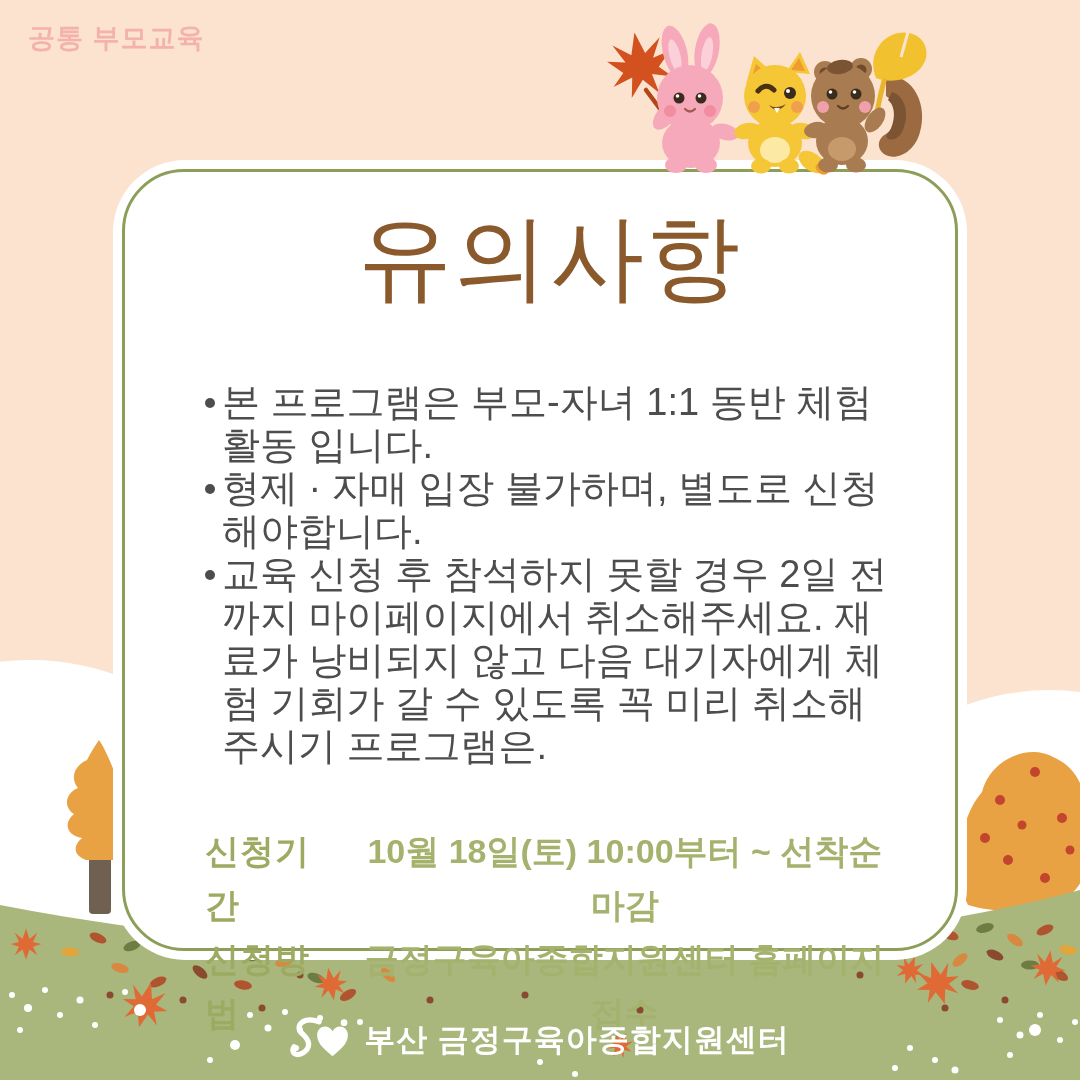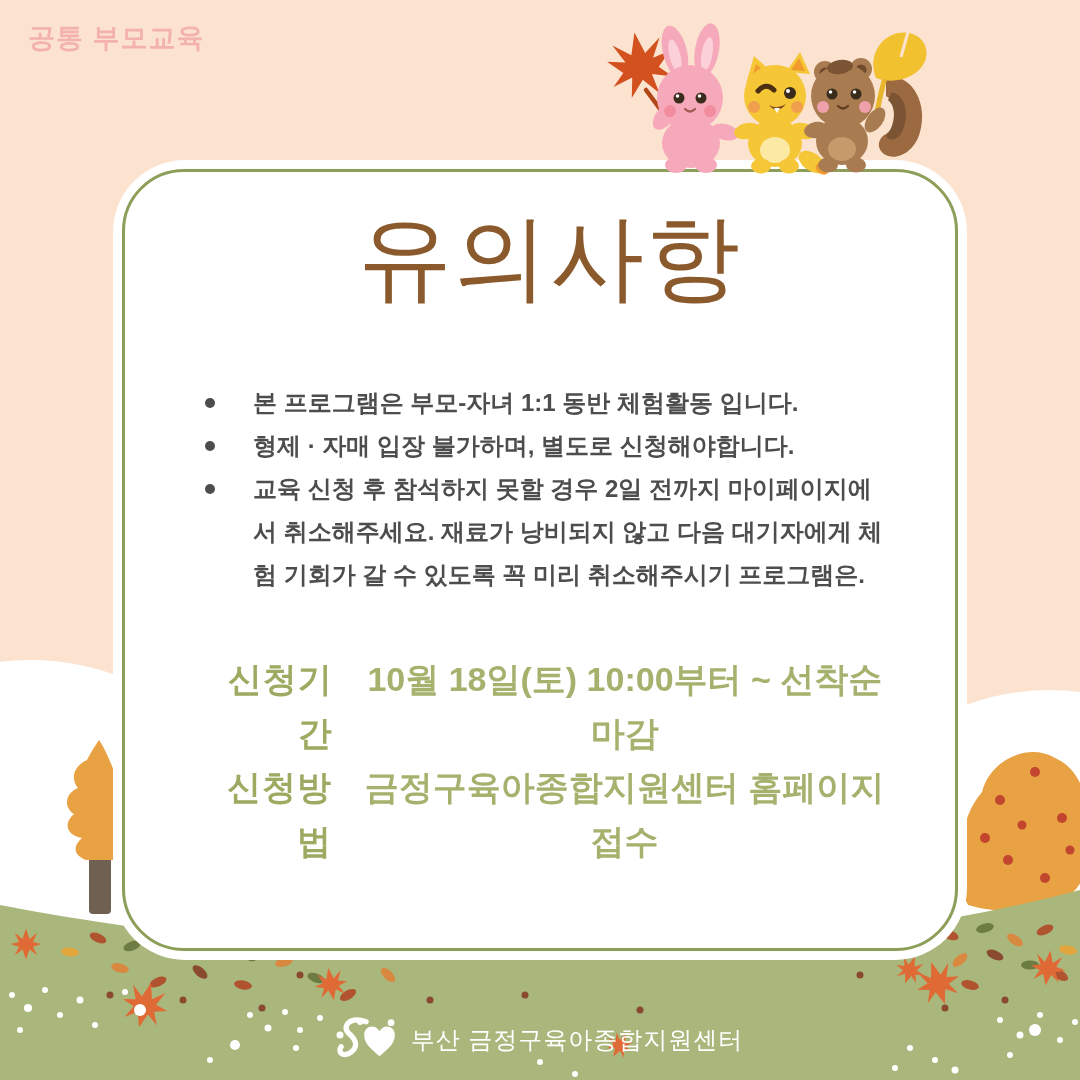--- a/index.html
+++ b/index.html
@@ -28,40 +28,40 @@
   .card-content { position:relative; padding:46px 72px 0 92px; }
 
   .card-title {
     margin:0; text-align:center;
     font-size:94px; line-height:1.1; font-weight:400; letter-spacing:2px;
     color:#8a5a2d;
   }
 
   .notices { list-style:none; margin:72px 0 0 0; padding:0; }
   .notices li {
-    display:flex; gap:38px;
-    font-size:24px; line-height:43px; font-weight:700; color:#4d4d4d;
+    display:flex; gap:7px;
+    font-size:38px; line-height:43px; font-weight:400; color:#4d4d4d;
   }
   .bullet-dot {
     flex:0 0 auto; width:10px; height:10px; border-radius:50%;
     background:#4d4d4d; margin-top:17px;
   }
 
   .app-info { margin-top:56px; }
   .app-row { display:flex; gap:22px; font-size:34px; line-height:54px; }
-  .app-label { font-weight:800; color:#9cab61; letter-spacing:1px;text-align:right; }
+  .app-label { font-weight:800; color:#9cab61; letter-spacing:1px; }
   .app-value { font-weight:600; color:#a4b26d;text-align:center; }
 
   .characters-svg { position:absolute; left:588px; top:12px; z-index:3; }
 
   .footer {
     position:absolute; left:0; right:0; bottom:16px; z-index:2;
     display:flex; align-items:center; justify-content:center; gap:12px;
   }
-  .footer-text { color:#ffffff; font-size:24px; font-weight:400; letter-spacing:1px; }
+  .footer-text { color:#ffffff; font-size:31px; font-weight:700; letter-spacing:1px; }
 </style>
 </head>
 <body>
 
 <div class="stage">
 
   <svg class="bg-svg" width="1080" height="1080" viewBox="0 0 1080 1080">
     <defs>
       <path id="mapleStar" d="M0,-11 L2.5,-3.5 L8,-8 L5,-1.5 L11,0 L5,2 L8,8 L2.5,4 L0,11 L-2.5,4 L-8,8 L-5,2 L-11,0 L-5,-1.5 L-8,-8 L-2.5,-3.5 Z"></path>
       <ellipse id="leafOval" rx="9" ry="4.5"></ellipse>

